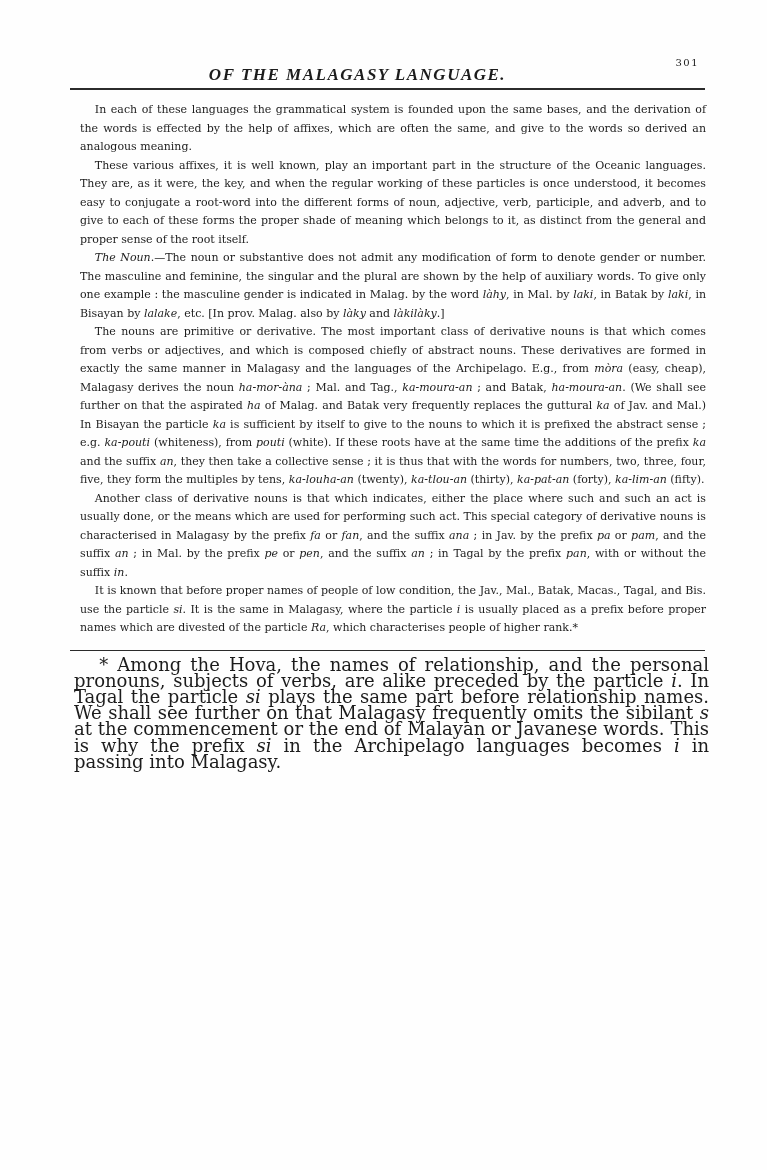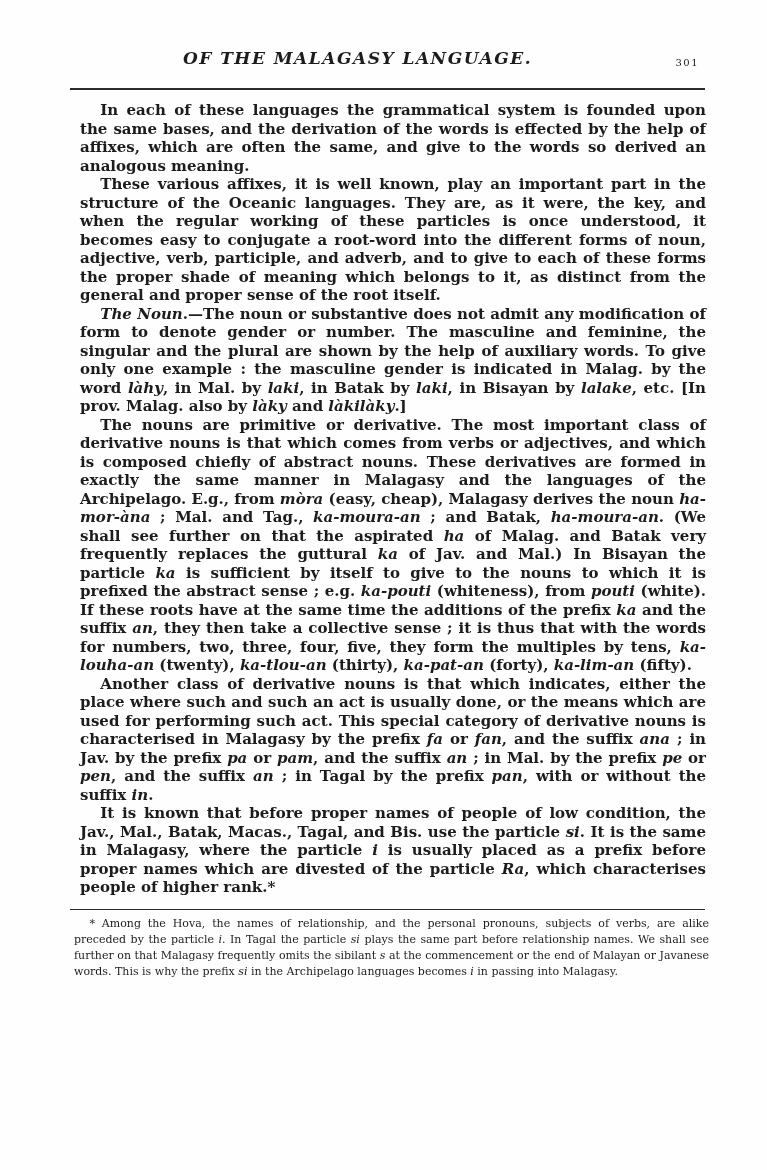--- a/index.html
+++ b/index.html
@@ -21,55 +21,55 @@
     position: relative;
     margin: 0 62px 0 70px;
     height: 90px;
     border-bottom: 2px solid #2b2b2b;
     box-sizing: border-box;
   }
   .running-title {
     position: absolute;
     left: 0;
     right: 60px;
-    top: 48px;
+    top: 65px;
     text-align: center;
     font-style: italic;
     font-weight: 700;
     font-size: 17px;
     letter-spacing: 1.5px;
     white-space: nowrap;
+    font-family: Liberation Serif, serif;
   }
   .page-number {
     position: absolute;
     right: 6px;
     top: 57px;
     font-size: 10px;
     letter-spacing: 1.5px;
   }
   .page-body {
     margin: 11px 61px 0 80px;
     width: 626px;
-    font-size: 15px;
+    font-size: 11px;
     line-height: 18.5px;
     text-align: justify;
-    font-weight: bold;
   }
   .page-body p {
     margin: 0;
     text-indent: 1.35em;
   }
   .footnote-rule {
     margin: 12px 62px 0 70px;
     border-top: 1.5px solid #2b2b2b;
   }
   .footnote {
     margin: 6px 58px 0 74px;
     width: 635px;
-    font-size: 11px;
+    font-size: 18px;
     line-height: 16.2px;
     text-align: justify;
     text-indent: 1.4em;
   }
   i { font-style: italic; }
 </style>
 </head>
 <body>
 
 <div class="page">

